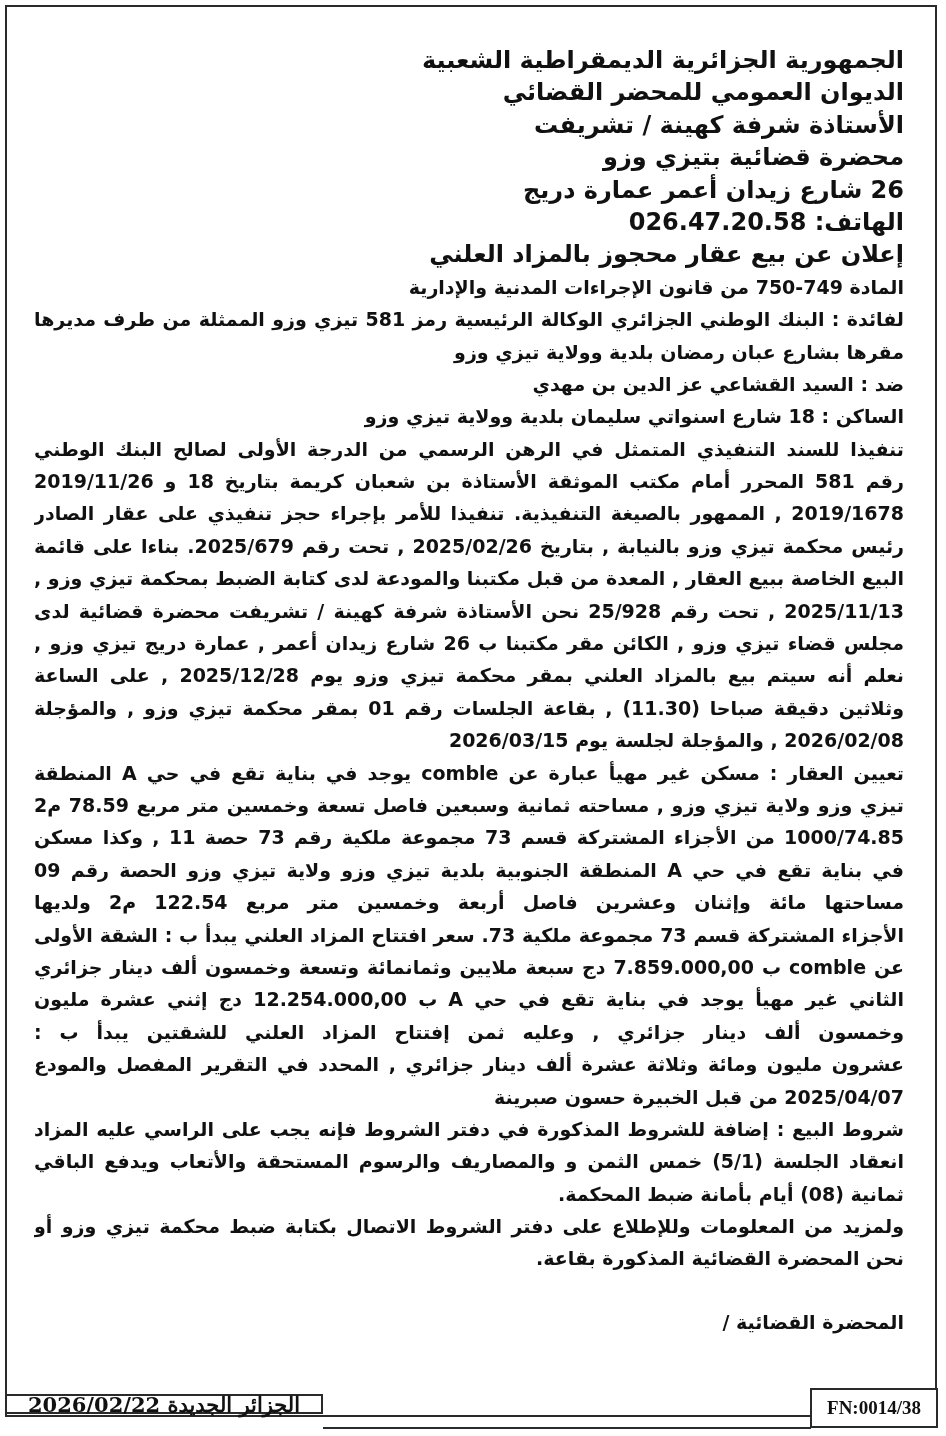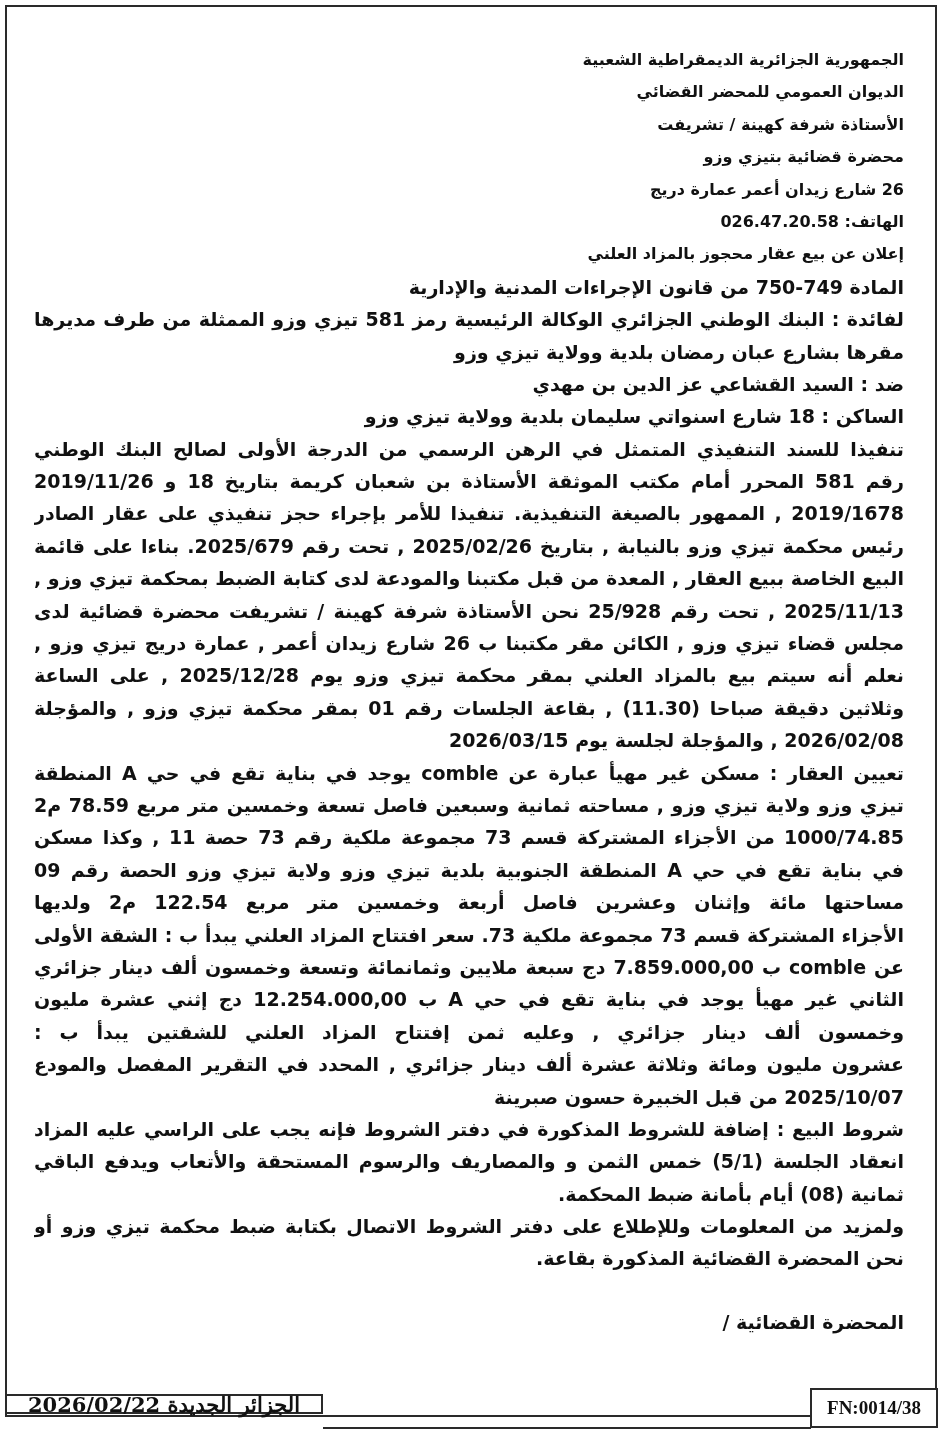--- a/index.html
+++ b/index.html
@@ -35,21 +35,21 @@
     .line {
       display: block;
       font-weight: bold;
       font-size: 19px;
       line-height: 32.4px;
       height: 32.4px;
       white-space: nowrap;
       overflow: visible;
     }
     .line.head {
-      font-size: 16px;
+      font-size: 24px;
     }
     .line.justify {
       text-align: justify;
       text-align-last: justify;
       white-space: normal;
       overflow: hidden;
     }
     .spacer { display: block; height: 20px; }
     .signature {
       margin-top: 11px;
@@ -134,21 +134,21 @@
   <span class="line justify">تعيين العقار : مسكن غير مهيأ عبارة عن comble يوجد في بناية تقع في حي A المنطقة الجنوبية بلدية</span>
   <span class="line justify">تيزي وزو ولاية تيزي وزو , مساحته ثمانية وسبعين فاصل تسعة وخمسين متر مربع 78.59 م2 ولديه</span>
   <span class="line justify">1000/74.85 من الأجزاء المشتركة قسم 73 مجموعة ملكية رقم 73 حصة 11 , وكذا مسكن غير مهيأ يوجد</span>
   <span class="line justify">في بناية تقع في حي A المنطقة الجنوبية بلدية تيزي وزو ولاية تيزي وزو الحصة رقم 09 الطابق الثالث</span>
   <span class="line justify">مساحتها مائة وإثنان وعشرين فاصل أربعة وخمسين متر مربع 122.54 م2 ولديها 1000/116.70 من</span>
   <span class="line justify">الأجزاء المشتركة قسم 73 مجموعة ملكية 73. سعر افتتاح المزاد العلني يبدأ ب : الشقة الأولى التي عبارة</span>
   <span class="line justify">عن comble ب 7.859.000,00 دج سبعة ملايين وثمانمائة وتسعة وخمسون ألف دينار جزائري والمسكن</span>
   <span class="line justify">الثاني غير مهيأ يوجد في بناية تقع في حي A ب 12.254.000,00 دج إثني عشرة مليون ومائتان وأربعة</span>
   <span class="line justify">وخمسون ألف دينار جزائري , وعليه ثمن إفتتاح المزاد العلني للشقتين يبدأ ب : 20.113.000,00 دج</span>
   <span class="line justify">عشرون مليون ومائة وثلاثة عشرة ألف دينار جزائري , المحدد في التقرير المفصل والمودع بتاريخ</span>
-  <span class="line">2025/10/07 من قبل الخبيرة حسون صبرينة</span>
+  <span class="line">2025/04/07 من قبل الخبيرة حسون صبرينة</span>
 
   <span class="line justify">شروط البيع : إضافة للشروط المذكورة في دفتر الشروط فإنه يجب على الراسي عليه المزاد أن يدفع حال</span>
   <span class="line justify">انعقاد الجلسة (5/1) خمس الثمن و والمصاريف والرسوم المستحقة والأتعاب ويدفع الباقي في أجل أقصاه</span>
   <span class="line">ثمانية (08) أيام بأمانة ضبط المحكمة.</span>
 
   <span class="line justify">ولمزيد من المعلومات وللإطلاع على دفتر الشروط الاتصال بكتابة ضبط محكمة تيزي وزو أو لدى مكتبنا</span>
   <span class="line">نحن المحضرة القضائية المذكورة بقاعة.</span>
 
   <span class="spacer"></span>
   <span class="line signature">المحضرة القضائية /</span>

